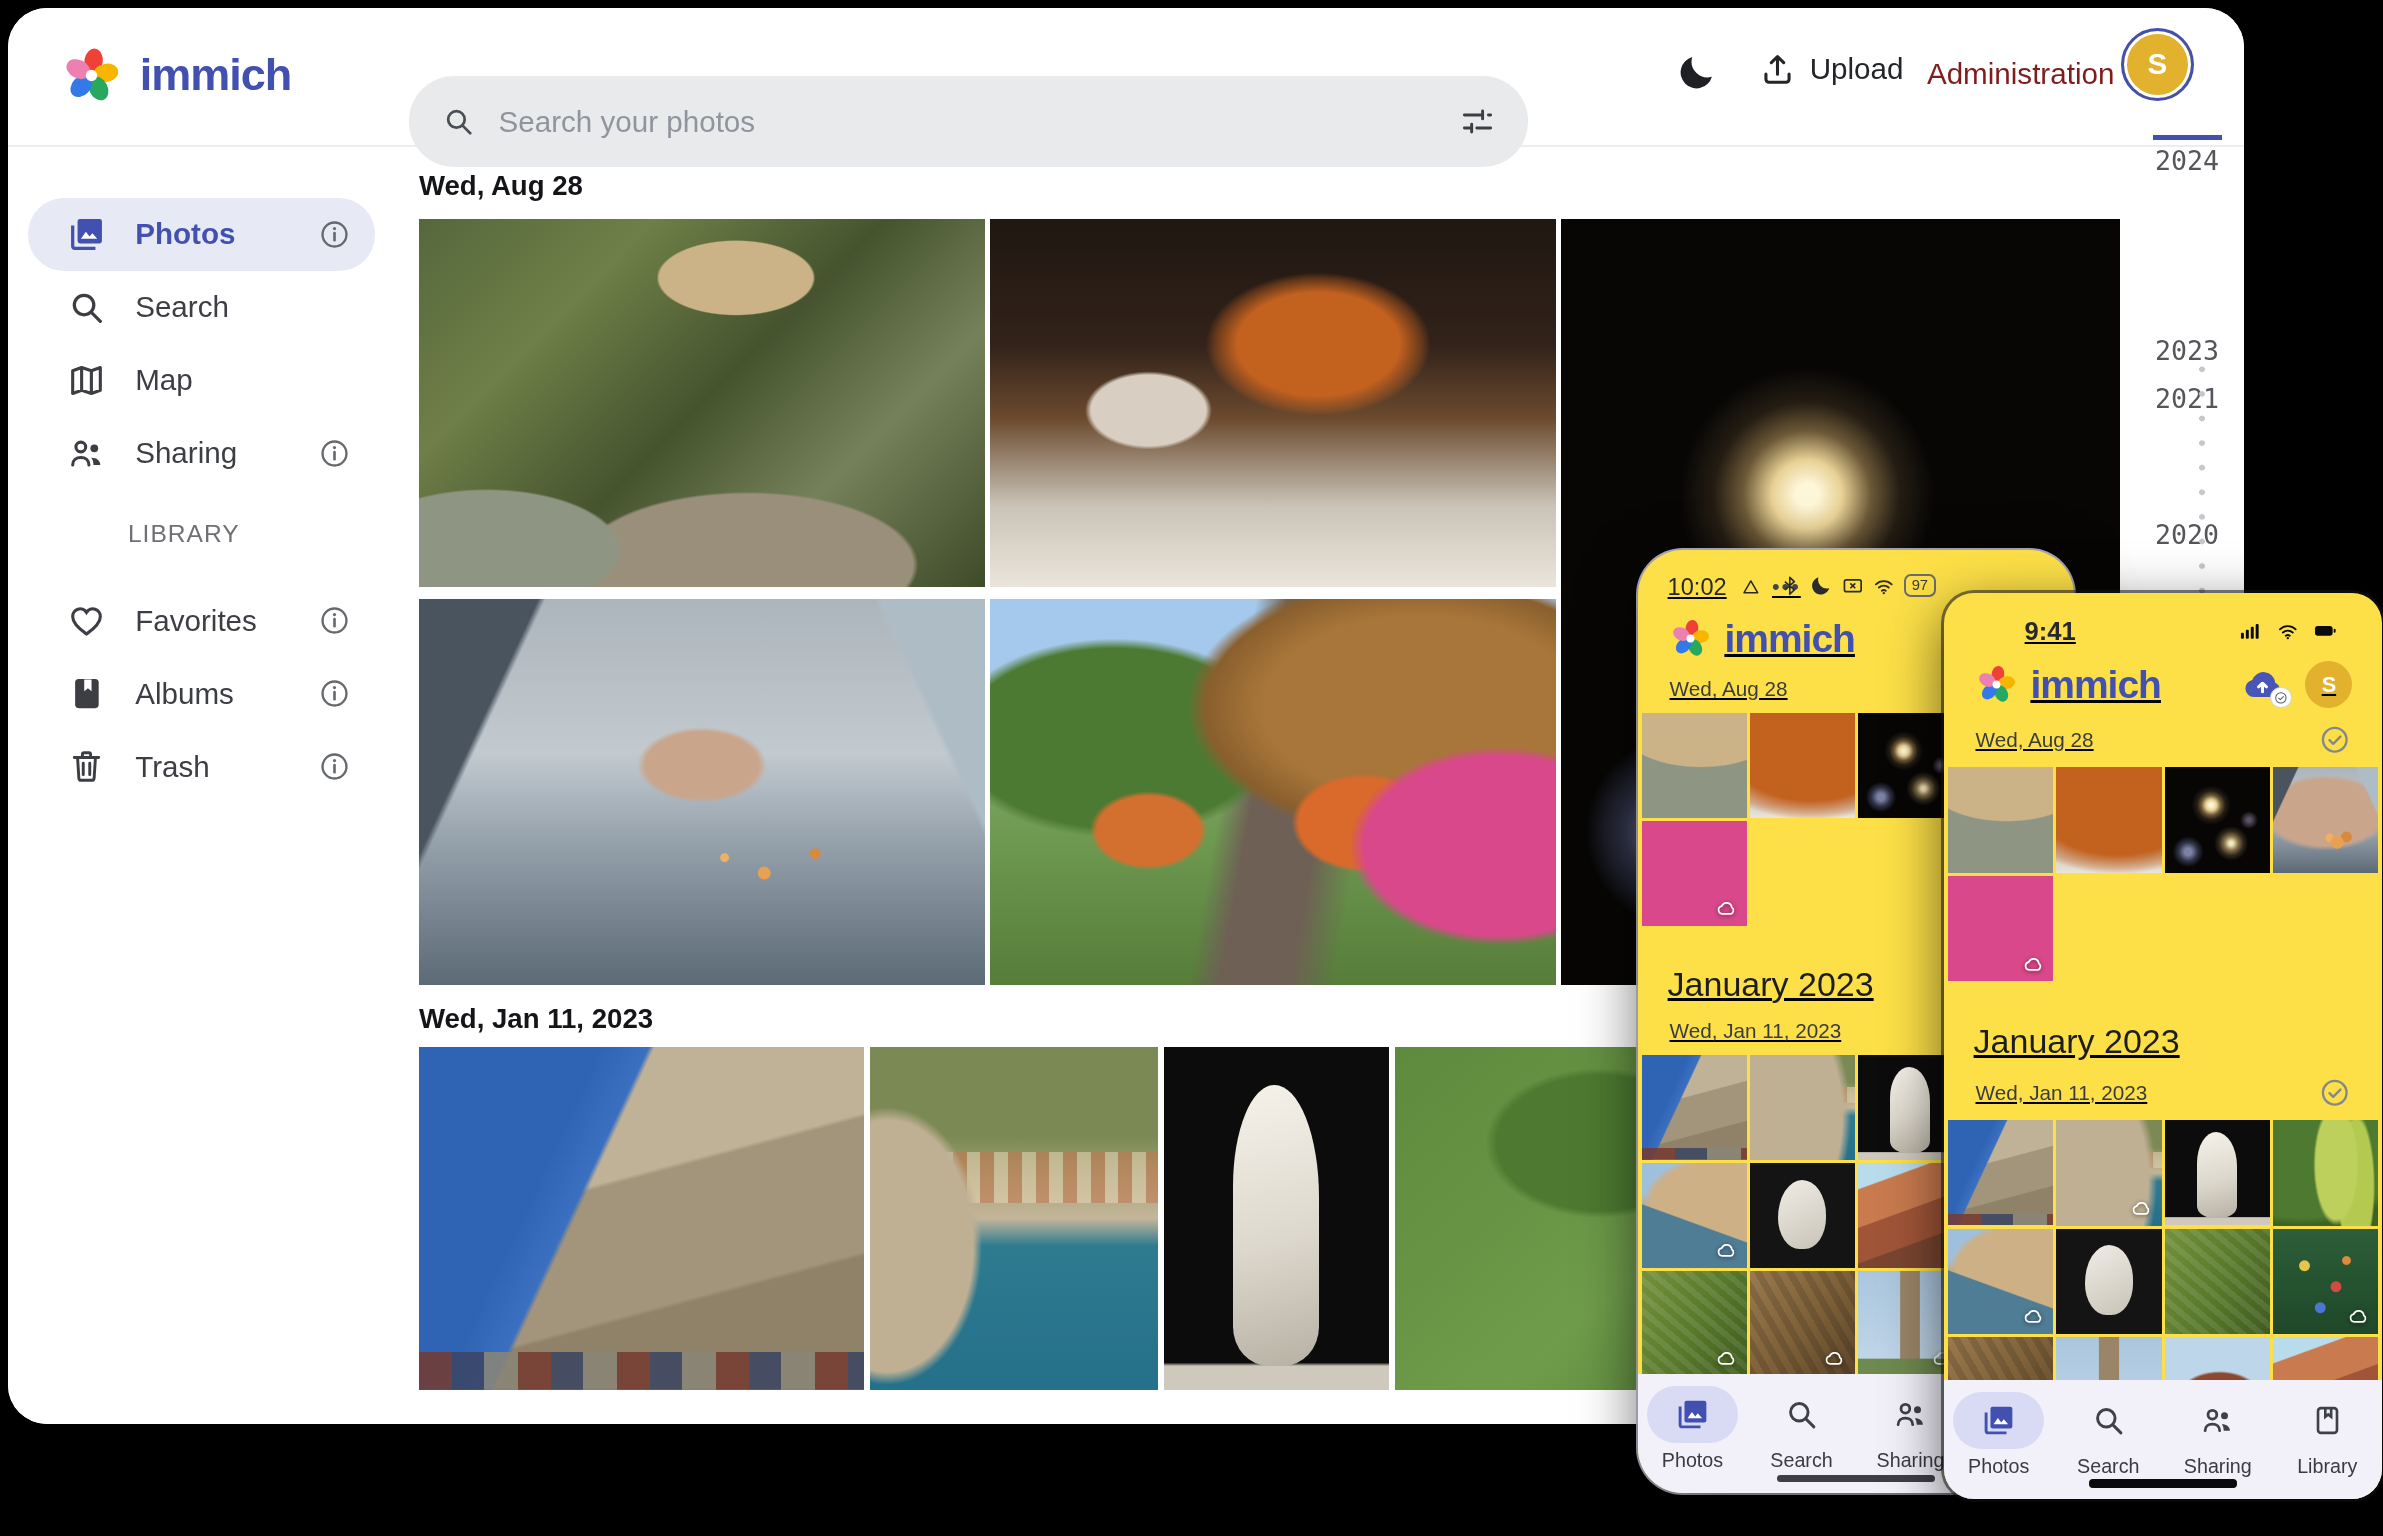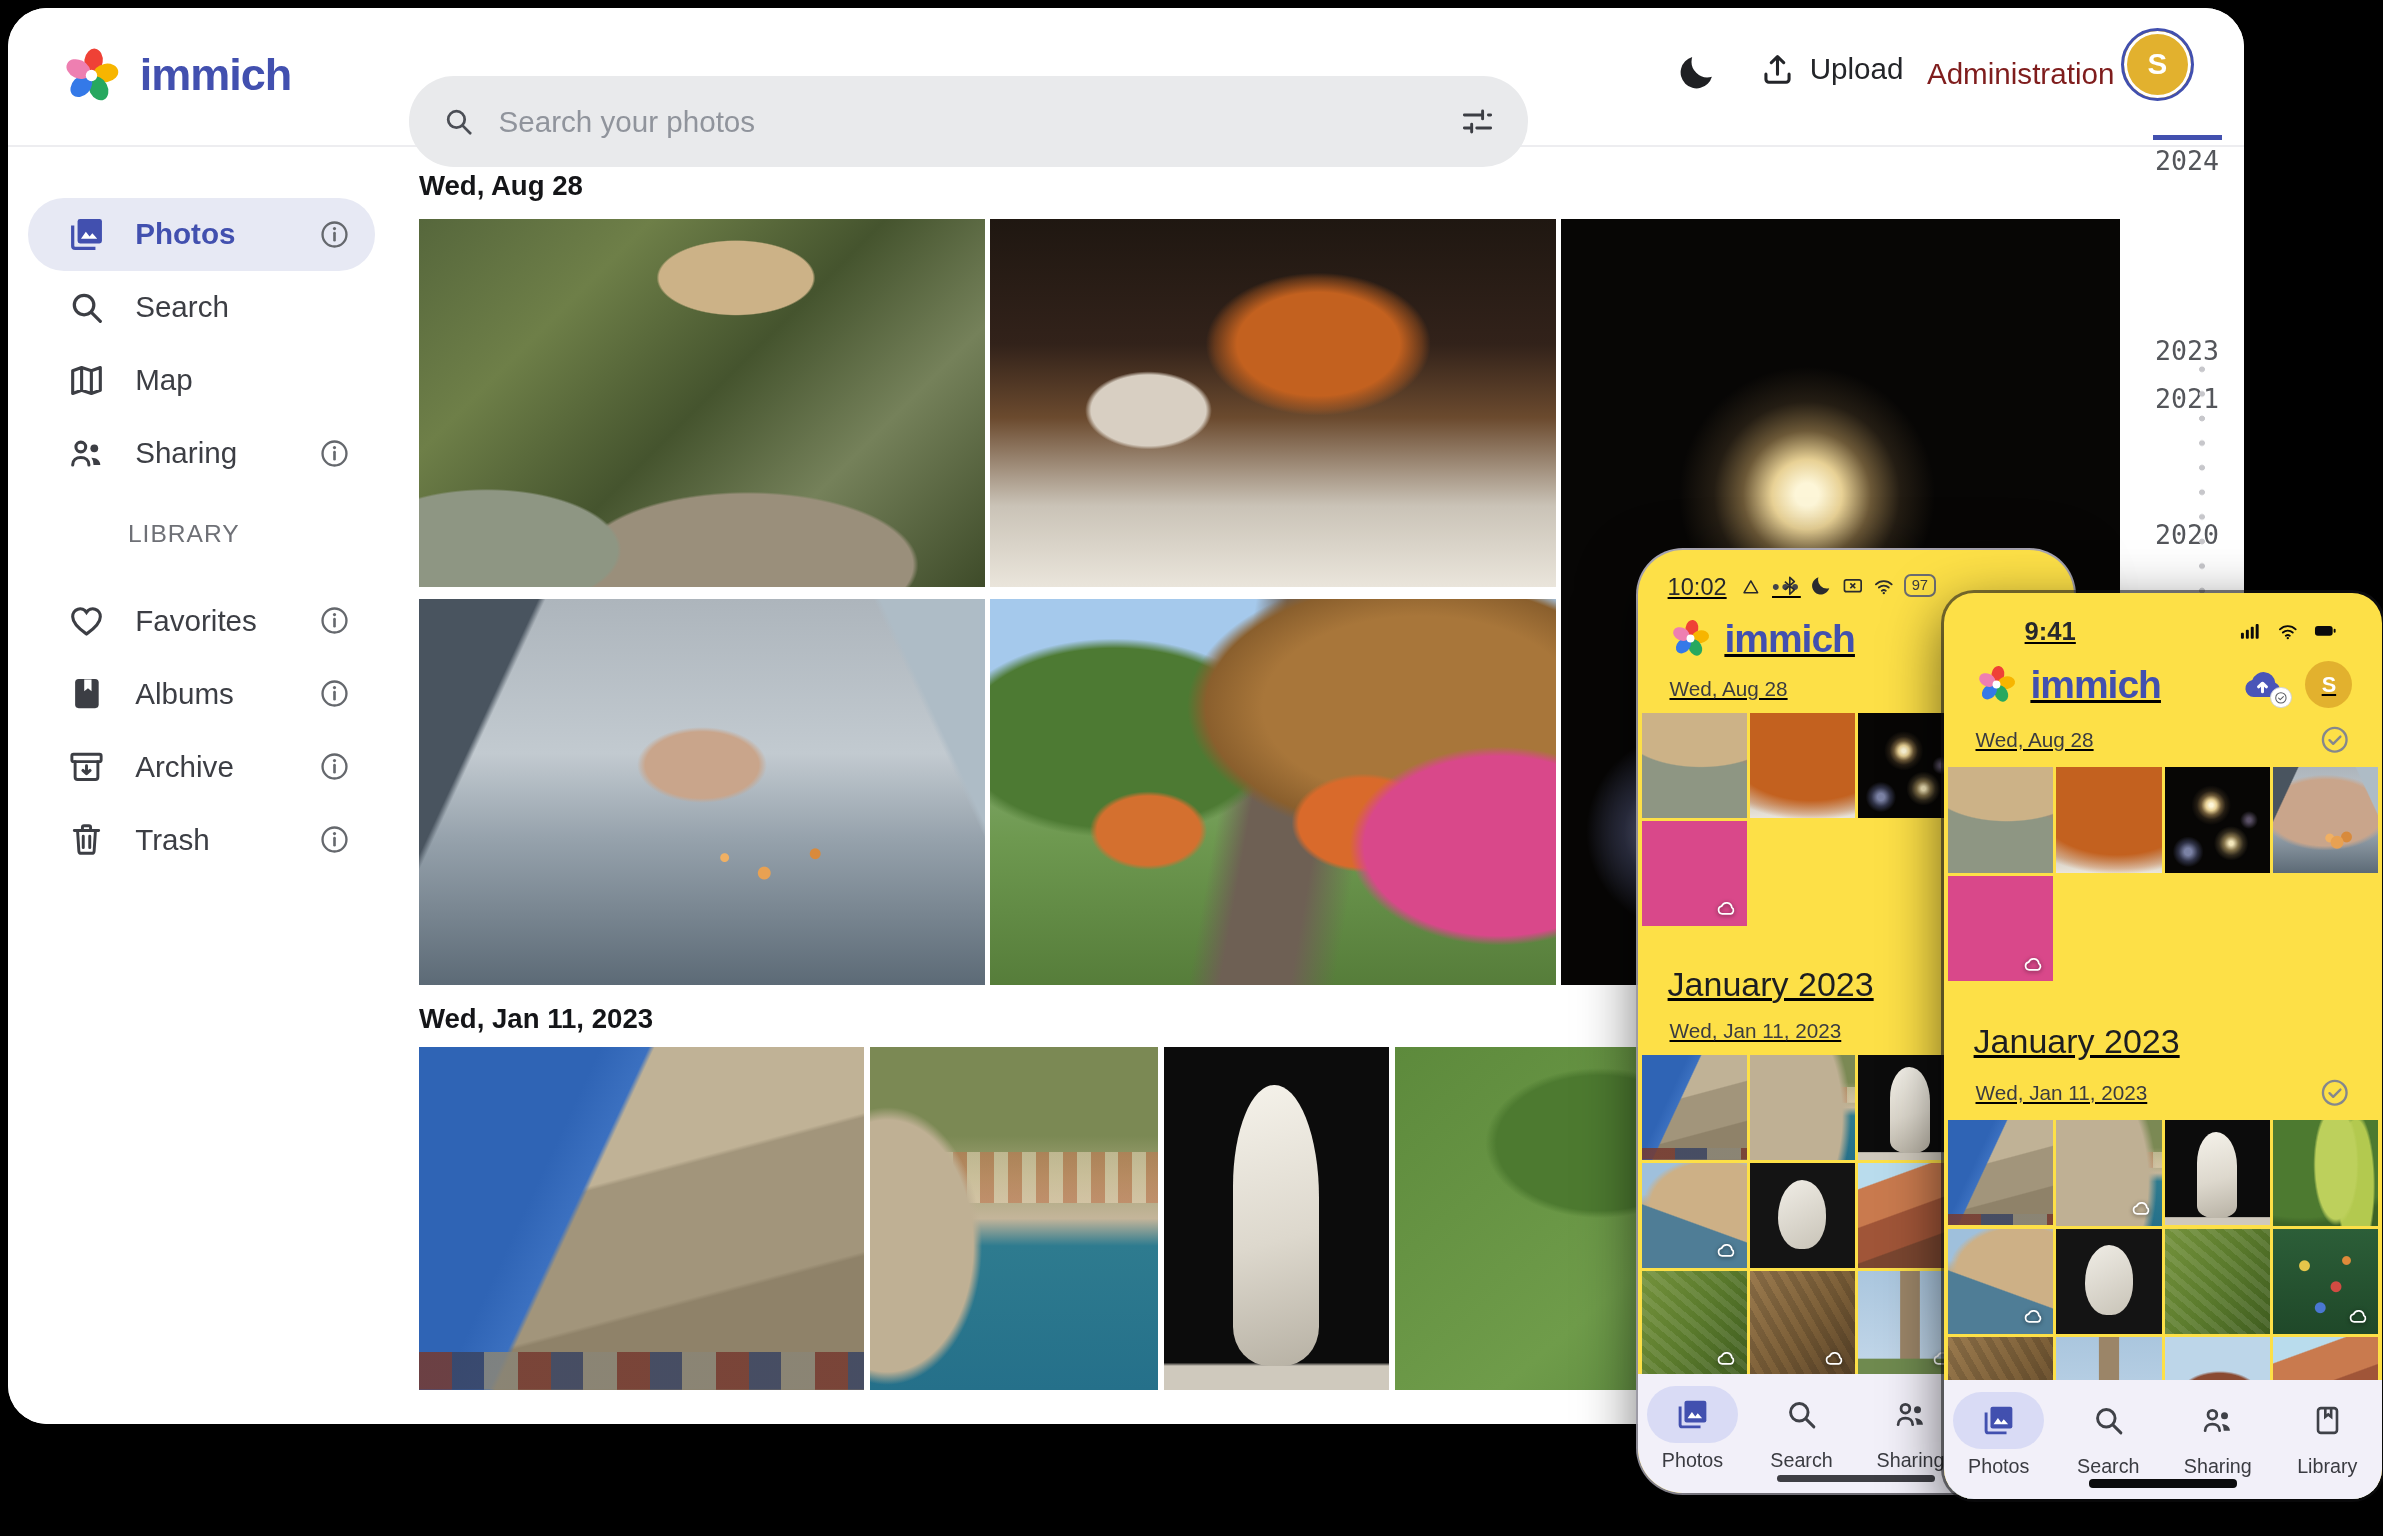--- a/index.html
+++ b/index.html
@@ -419,29 +419,20 @@
         <svg class="it-icon" viewBox="0 0 24 24">
             <use href="#ic-album"></use>
           </svg>
         <span class="it-label">Albums</span>
         <svg class="it-info" viewBox="0 0 24 24">
             <use href="#ic-info"></use>
           </svg>
       </div>
       <div class="side-item">
         <svg class="it-icon" viewBox="0 0 24 24">
-            <use href="#ic-archive"></use>
-          </svg>
-        <span class="it-label">Archive</span>
-        <svg class="it-info" viewBox="0 0 24 24">
-            <use href="#ic-info"></use>
-          </svg>
-      </div>
-      <div class="side-item">
-        <svg class="it-icon" viewBox="0 0 24 24">
             <use href="#ic-trash"></use>
           </svg>
         <span class="it-label">Trash</span>
         <svg class="it-info" viewBox="0 0 24 24">
             <use href="#ic-info"></use>
           </svg>
       </div>
     </div>
 
     <div class="storage-card">

